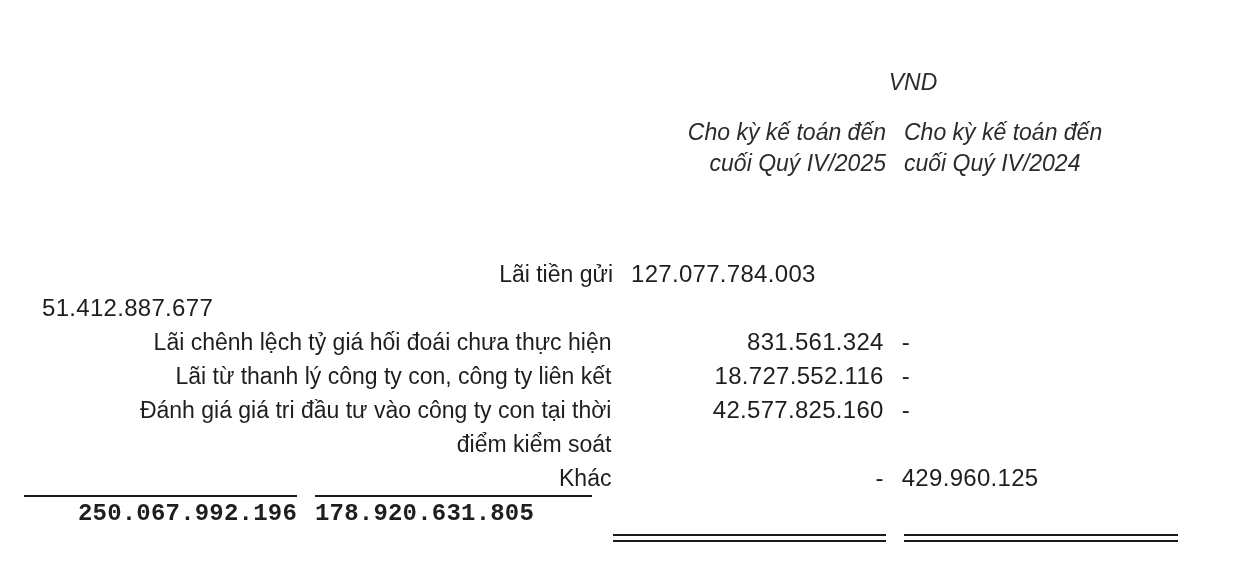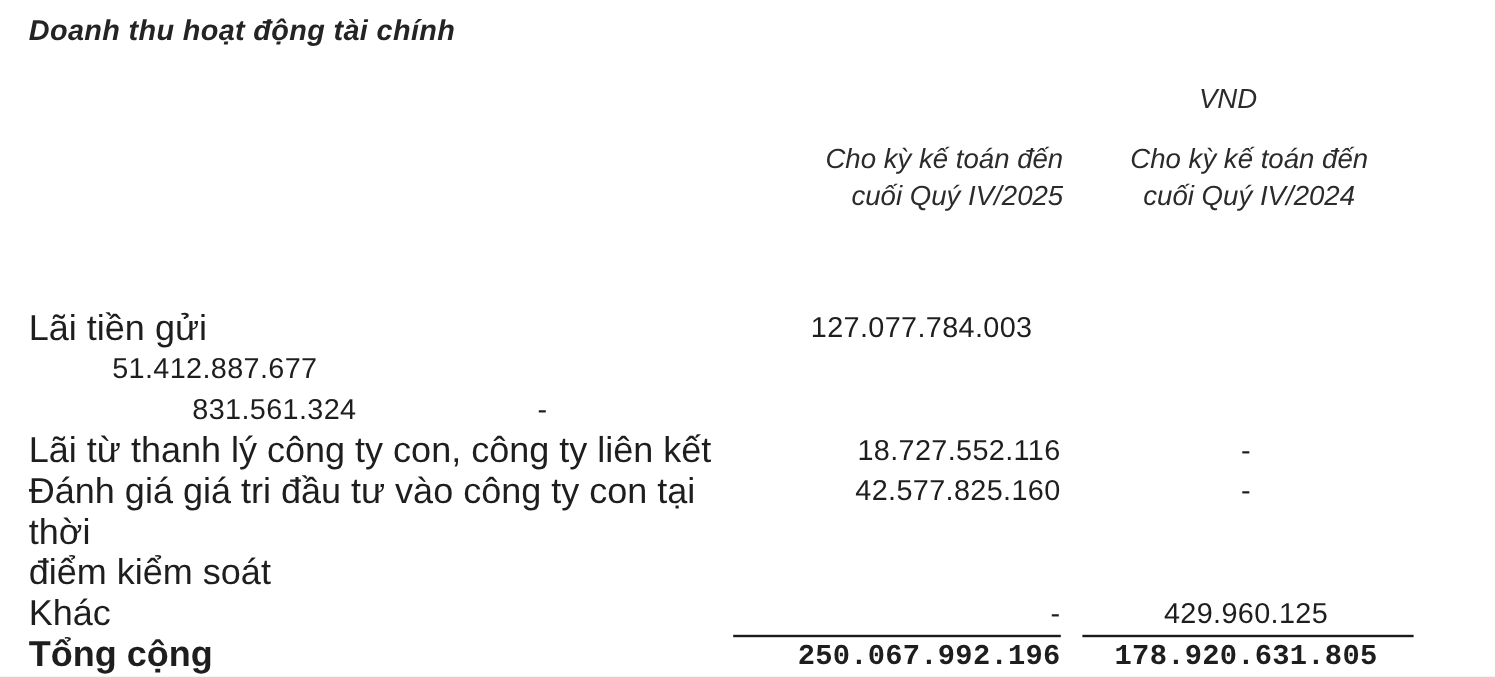--- a/index.html
+++ b/index.html
@@ -22,24 +22,24 @@
     letter-spacing: 0.3px;
     color: #242424;
   }
   .fin-table {
     position: absolute;
     left: 24px;
     top: 70px;
     width: 1154px;
   }
   .r { display: flex; align-items: flex-start; }
-  .lab  { width: 589px; font-size: 30px; line-height: 34px; }
+  .lab  { width: 589px; font-size: 23px; line-height: 34px; text-align: right; }
   .c1   { width: 273px; text-align: right; }
   .gapc { width: 18px; height: 1px; }
-  .c2   { width: 274px; text-align: center; }
+  .c2   { width: 274px; text-align: left; }
   .num  { font-size: 24px; line-height: 34px; letter-spacing: 0.3px; }
   .c2.num { padding-right: 3px; }
   .unit-cell {
     font-style: italic;
     font-size: 23px;
     line-height: 24px;
     padding-right: 20px;
     color: #2b2b2b;
   }
   .head-r { margin-top: 9px; }
@@ -59,21 +59,20 @@
     border-top: 2px solid #1a1a1a;
     border-bottom: 2px solid #1a1a1a;
     margin-top: 3px;
   }
 </style>
 </head>
 <body>
 
 <div class="page">
 
-  <div class="title">Doanh thu hoạt động tài chính</div>
 
   <div class="fin-table">
 
     <div class="r">
       <div class="lab"></div>
       <div class="c1"></div>
       <div class="gapc"></div>
       <div class="c2 unit-cell">VND</div>
     </div>
 
@@ -97,20 +96,21 @@
       <div class="gapc"></div>
       <div class="c2 num">127.077.784.003</div>
     </div>
 
     <div class="r">
       <div class="gapc"></div>
       <div class="c2 num">51.412.887.677</div>
     </div>
 
     <div class="r">
+      <div class="lab">Lãi chênh lệch tỷ giá hối đoái chưa thực hiện</div>
       <div class="c1 num">831.561.324</div>
       <div class="gapc"></div>
       <div class="c2 num">-</div>
     </div>
 
     <div class="r">
       <div class="lab">Lãi từ thanh lý công ty con, công ty liên kết</div>
       <div class="c1 num">18.727.552.116</div>
       <div class="gapc"></div>
       <div class="c2 num">-</div>
@@ -127,21 +127,20 @@
     </div>
 
     <div class="r">
       <div class="lab">Khác</div>
       <div class="c1 num">-</div>
       <div class="gapc"></div>
       <div class="c2 num">429.960.125</div>
     </div>
 
     <div class="r total-r">
-      <div class="lab bold">Tổng cộng</div>
       <div class="c1 num bold">250.067.992.196</div>
       <div class="gapc"></div>
       <div class="c2 num bold">178.920.631.805</div>
     </div>
 
     <div class="r">
       <div class="lab"></div>
       <div class="c1 dbl"></div>
       <div class="gapc"></div>
       <div class="c2 dbl"></div>

